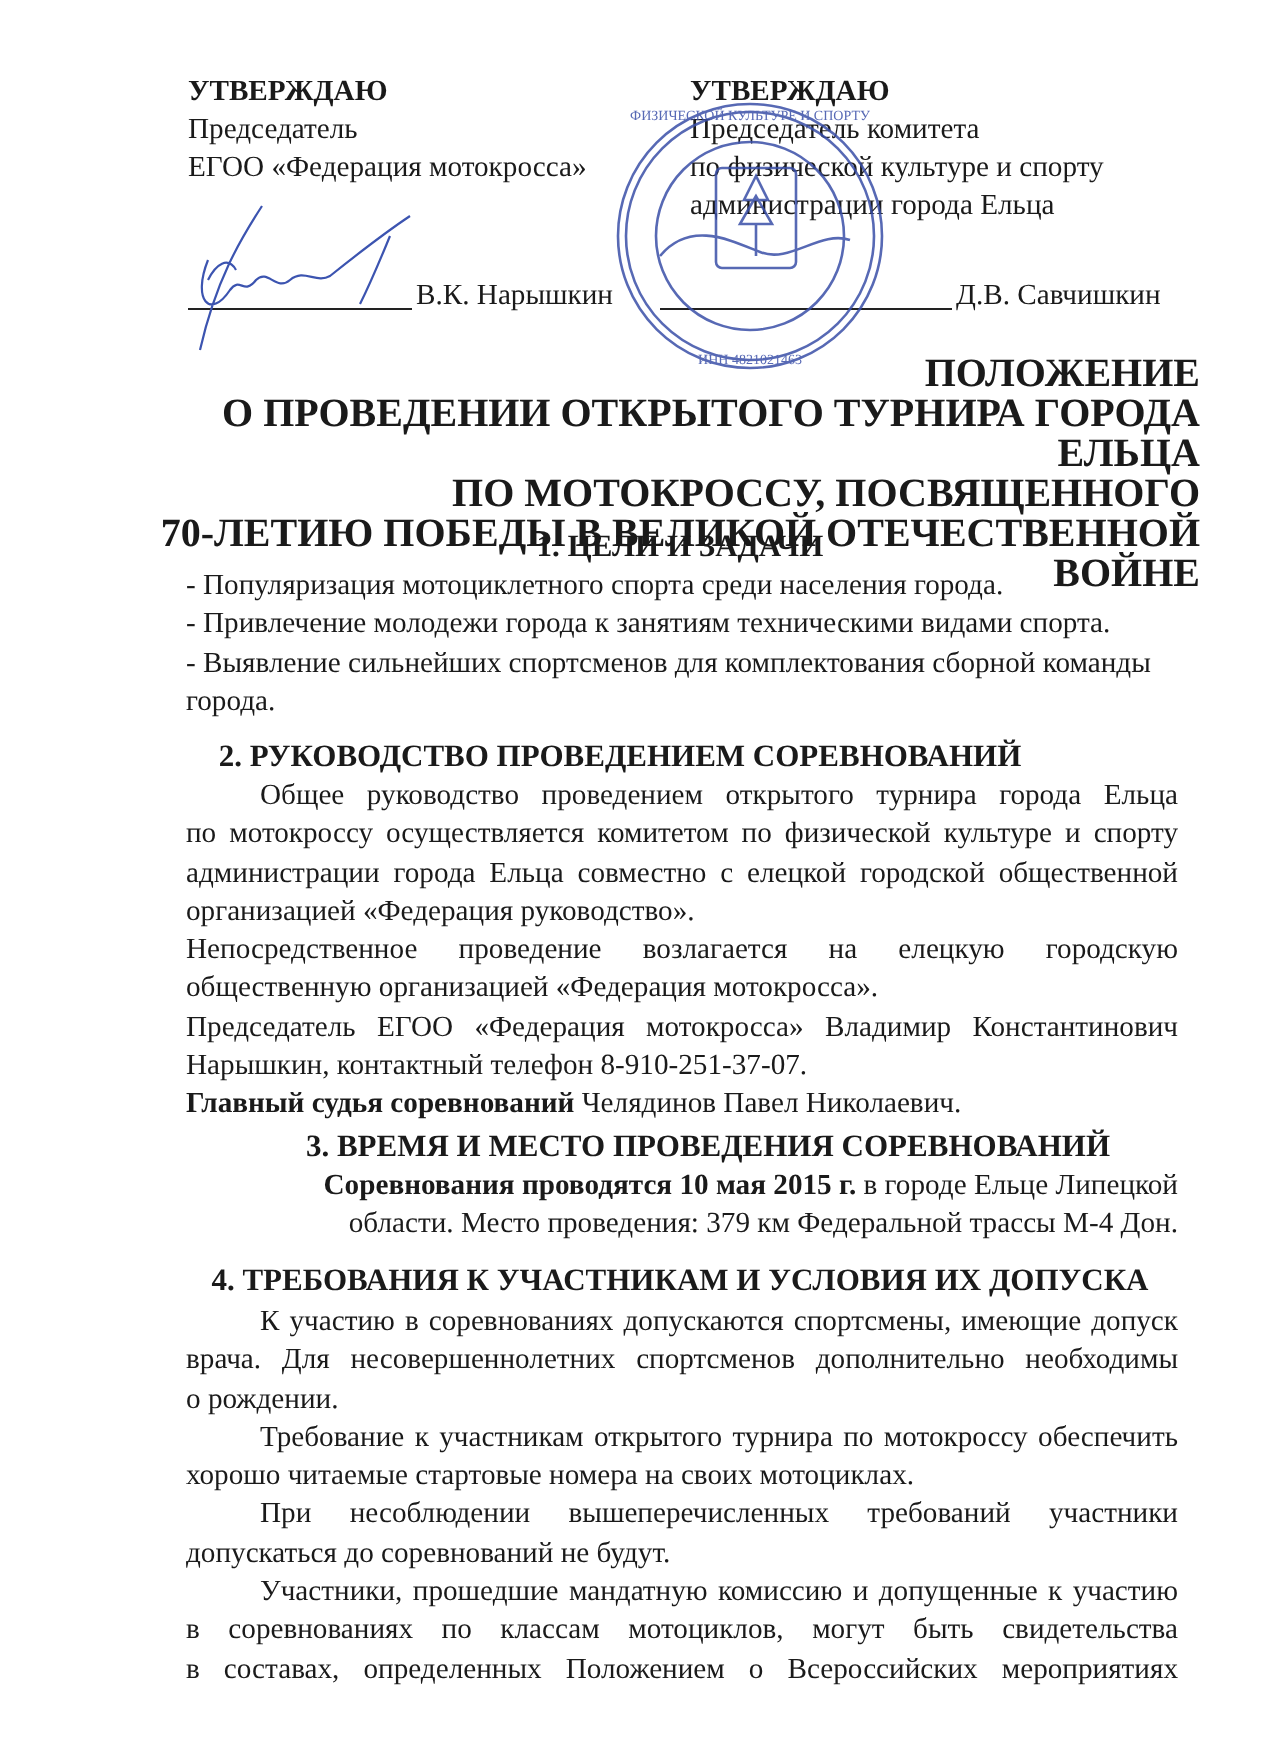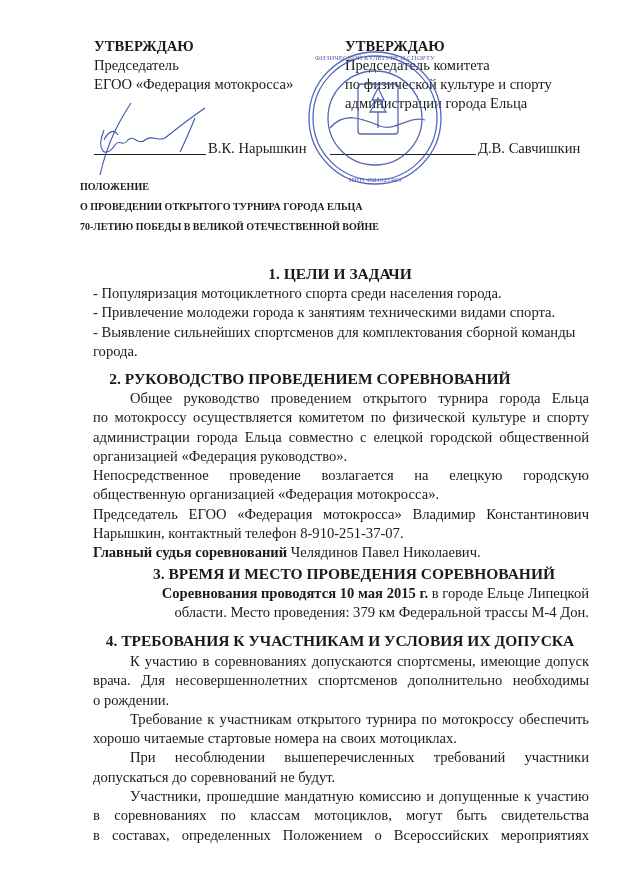--- a/index.html
+++ b/index.html
@@ -3,22 +3,22 @@
 <meta charset="utf-8">
 <style>
   html, body { margin: 0; padding: 0; background: #ffffff; }
   body { width: 644px; height: 878px; position: relative; overflow: hidden;
          font-family: "Liberation Serif", "DejaVu Serif", serif; color: #1a1a1a; }
   .page { position: absolute; left: 0; top: 0; width: 576px; height: 878px; }
   .abs { position: absolute; white-space: nowrap; }
   .approve { font-size: 14.6px; line-height: 19px; }
   .approve .hd { font-weight: bold; }
   .sig-line { position: absolute; border-bottom: 1px solid #222; height: 0; }
-  .title { position: absolute; left: 80px; width: 520px; text-align: left; font-weight: bold;
-           font-size: 10px; line-height: 20px; }
+  .title { position: absolute; left: 80px; width: 520px; text-align: right; font-weight: bold;
+           font-size: 20px; line-height: 20px; }
   .sec-head { position: absolute; text-align: center; font-weight: bold; font-size: 15.5px; }
   .text { position: absolute; left: 82px; width: 496px; font-size: 14.6px; line-height: 19.3px; margin-left: 11px; }
   .line { display: block; white-space: nowrap; height: 19.3px; }
   .just { text-align: justify; text-align-last: justify; white-space: normal; }
   .indent { padding-left: 37px; }
   b { font-weight: bold; }
   svg.overlay { position: absolute; left: 0; top: 0; }
 </style>
 </head>
 <body>
@@ -38,20 +38,21 @@
     <div>Председатель комитета</div>
     <div>по физической культуре и спорту</div>
     <div>администрации города Ельца</div>
   </div>
   <div class="sig-line" style="left:330px; top:154px; width:146px;"></div>
   <div class="abs approve" style="left:478px; top:139px;">Д.В. Савчишкин</div>
 
   <div class="title" style="top:177px;">
     <div>ПОЛОЖЕНИЕ</div>
     <div>О ПРОВЕДЕНИИ ОТКРЫТОГО ТУРНИРА ГОРОДА ЕЛЬЦА</div>
+    <div>ПО МОТОКРОССУ, ПОСВЯЩЕННОГО</div>
     <div>70-ЛЕТИЮ ПОБЕДЫ В ВЕЛИКОЙ ОТЕЧЕСТВЕННОЙ ВОЙНЕ</div>
   </div>
 
   <div class="sec-head" style="left:80px; width:520px; top:265px;">1.  ЦЕЛИ И ЗАДАЧИ</div>
   <div class="text" style="top:284px;">
     <span class="line">- Популяризация мотоциклетного спорта среди населения города.</span>
     <span class="line">- Привлечение молодежи города к занятиям техническими видами спорта.</span>
     <span class="line">- Выявление сильнейших спортсменов для комплектования сборной команды</span>
     <span class="line">города.</span>
   </div>

